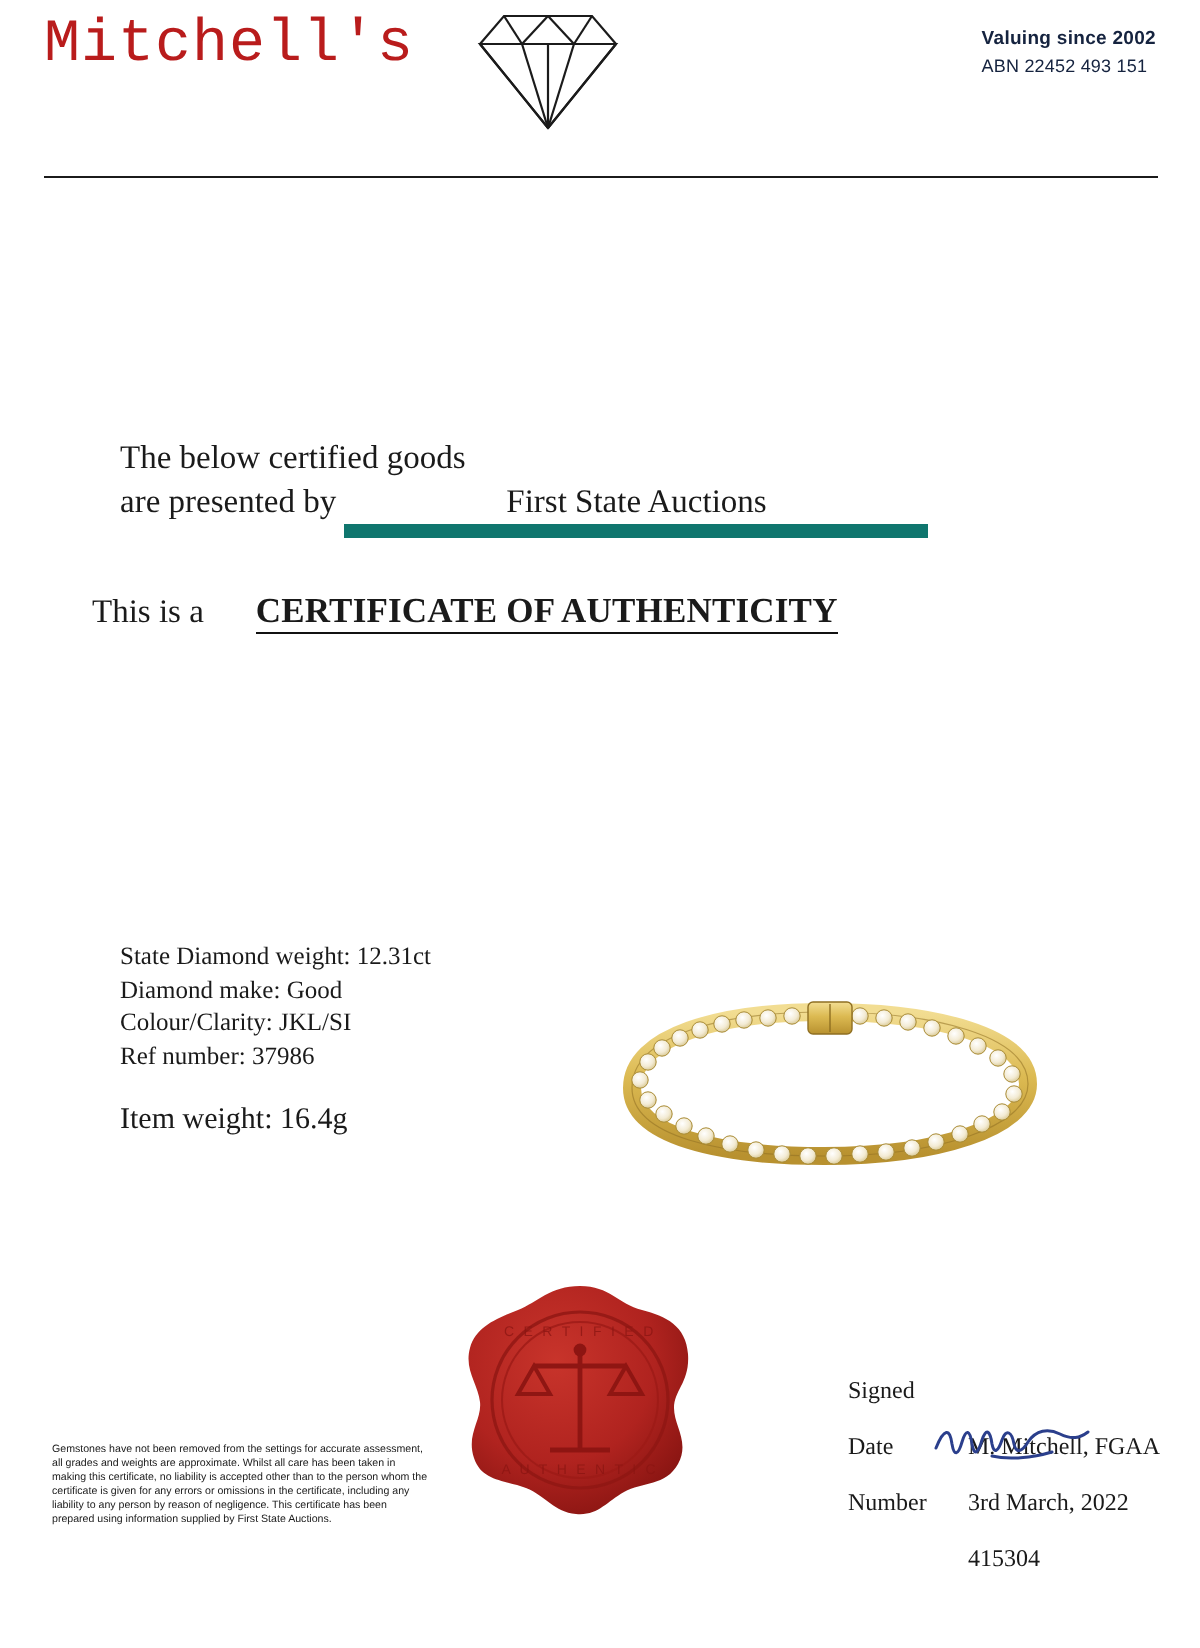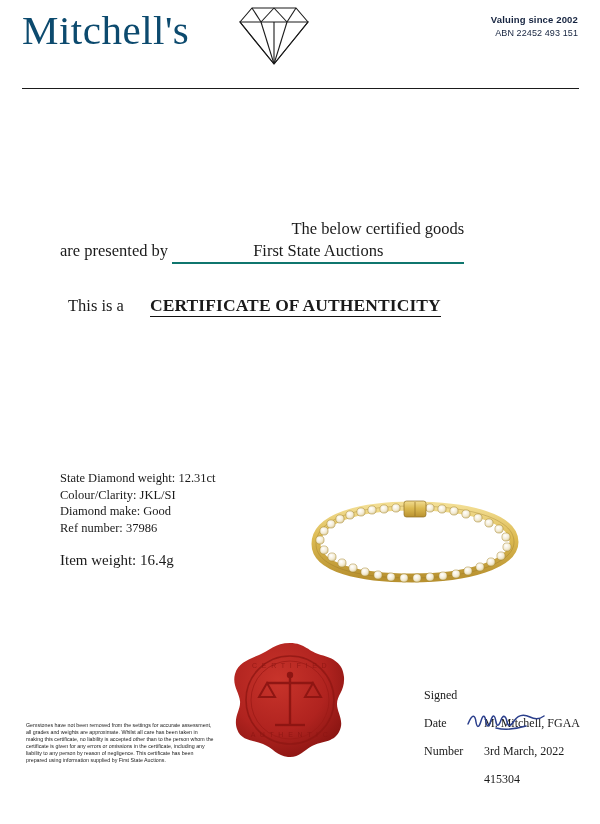--- a/index.html
+++ b/index.html
@@ -25,44 +25,43 @@
   
   .header {
     position: absolute;
     left: 0; top: 0;
     width: 600px;
     height: 96px;
   }
   .brand-name {
     position: absolute;
     left: 22px; top: 6px;
-    font-family: Liberation Serif, serif;
-    font-size: 41px;
+    font-family: Liberation Mono, monospace;
+    font-size: 30px;
     letter-spacing: 0.5px;
-    color: #0c4a6e;
+    color: #b91c1c;
     font-weight: 400;
   }
   .brand-sub {
     position: absolute;
     left: 25px; top: 60px;
     font-family: "Liberation Sans", sans-serif;
     font-size: 12.5px;
     letter-spacing: 3.1px;
     color: #17181a;
   }
   .diamond-logo {
     position: absolute;
     left: 228px; top: 4px;
     width: 92px;
     height: 62px;
   }
   .valuing-block {
     position: absolute;
     right: 22px; top: 14px;
-    text-align: right;
     font-family: "Liberation Sans", sans-serif;
     color: #15233f;
   }
   .valuing-line1 {
     font-size: 9.5px;
     font-weight: bold;
     letter-spacing: 0.15px;
   }
   .valuing-line2 {
     font-size: 9px;
@@ -77,37 +76,37 @@
     background: #1b1b1b;
   }
 
   
   .presented {
     position: absolute;
     left: 60px; top: 218px;
     font-size: 16.5px;
     line-height: 21px;
   }
-  .presented .l1 { display: block; text-align: right; }
+  .presented .l1 { display: block; }
   .presented .l2 {
     display: block;
     margin-top: 1px;
     white-space: nowrap;
   }
   .fill-line {
     display: inline-block;
-    border-bottom: 2px solid #0f766e;
+    border-bottom: 7px solid #0f766e;
     width: 292px;
     text-align: center;
     vertical-align: baseline;
     padding-bottom: 1px;
   }
   .cert-line {
     position: absolute;
-    left: 68px; top: 295px;
+    left: 46px; top: 295px;
     font-size: 16.5px;
   }
   .cert-title {
     font-weight: bold;
     font-size: 17.5px;
     border-bottom: 1px solid #111;
     margin-left: 26px;
     padding-bottom: 1px;
     letter-spacing: 0.1px;
   }
@@ -232,22 +231,22 @@
     </span>
   </div>
 
   <div class="cert-line">
     <span>This is a</span><span class="cert-title">CERTIFICATE OF AUTHENTICITY</span>
   </div>
 
 
   <div class="specs">
     <div>State Diamond weight: 12.31ct</div>
+    <div>Diamond make: Good</div>
     <div>Colour/Clarity: JKL/SI</div>
-    <div>Diamond make: Good</div>
     <div>Ref number: 37986</div>
   </div>
 
   <div class="item-weight">Item weight: 16.4g</div>
 
   <div class="photo">
     <svg width="232" height="90" viewBox="0 0 232 90" xmlns="http://www.w3.org/2000/svg">
       <defs>
         <linearGradient id="gold" x1="0" y1="0" x2="0" y2="1">
           <stop offset="0%" stop-color="#f2dd92"></stop>

